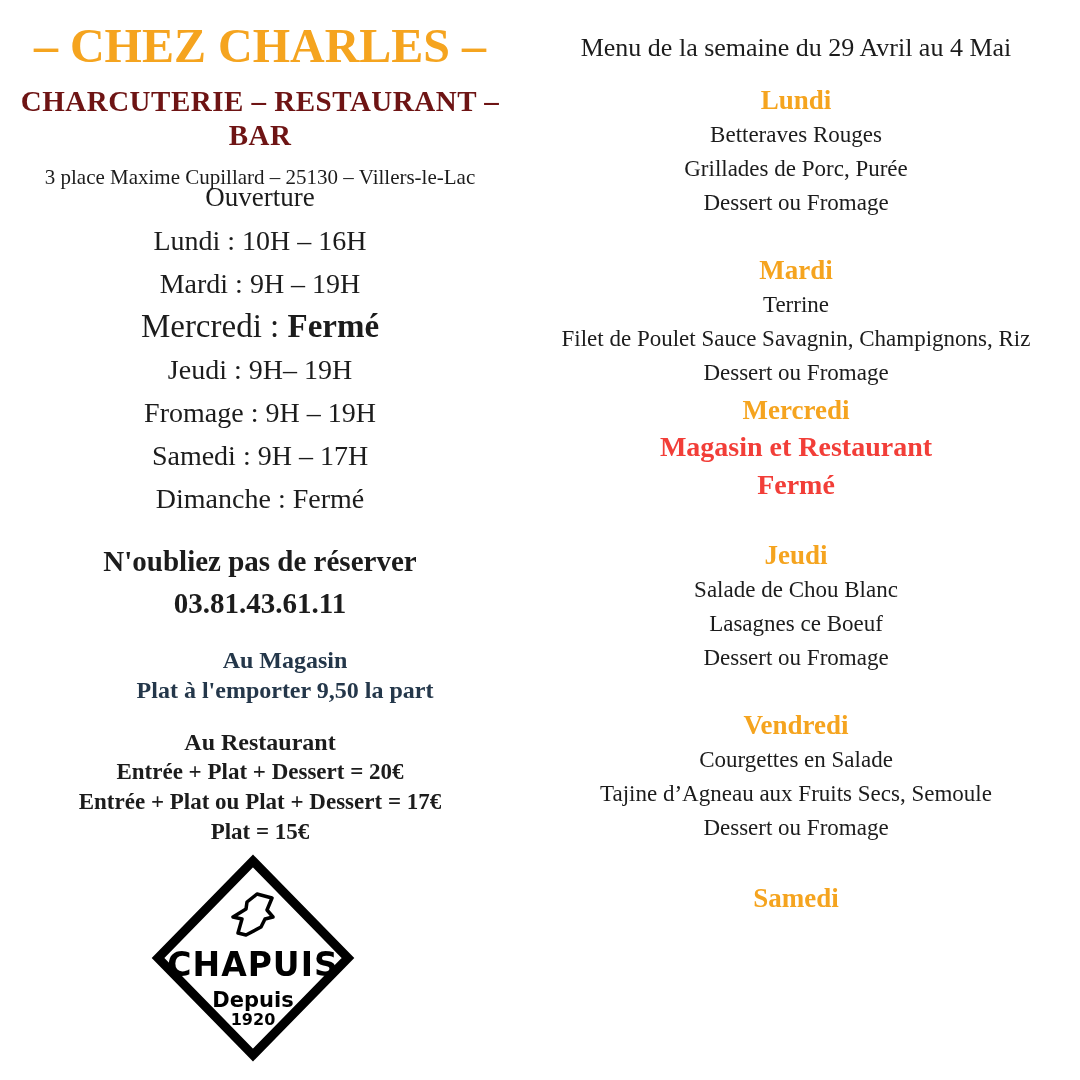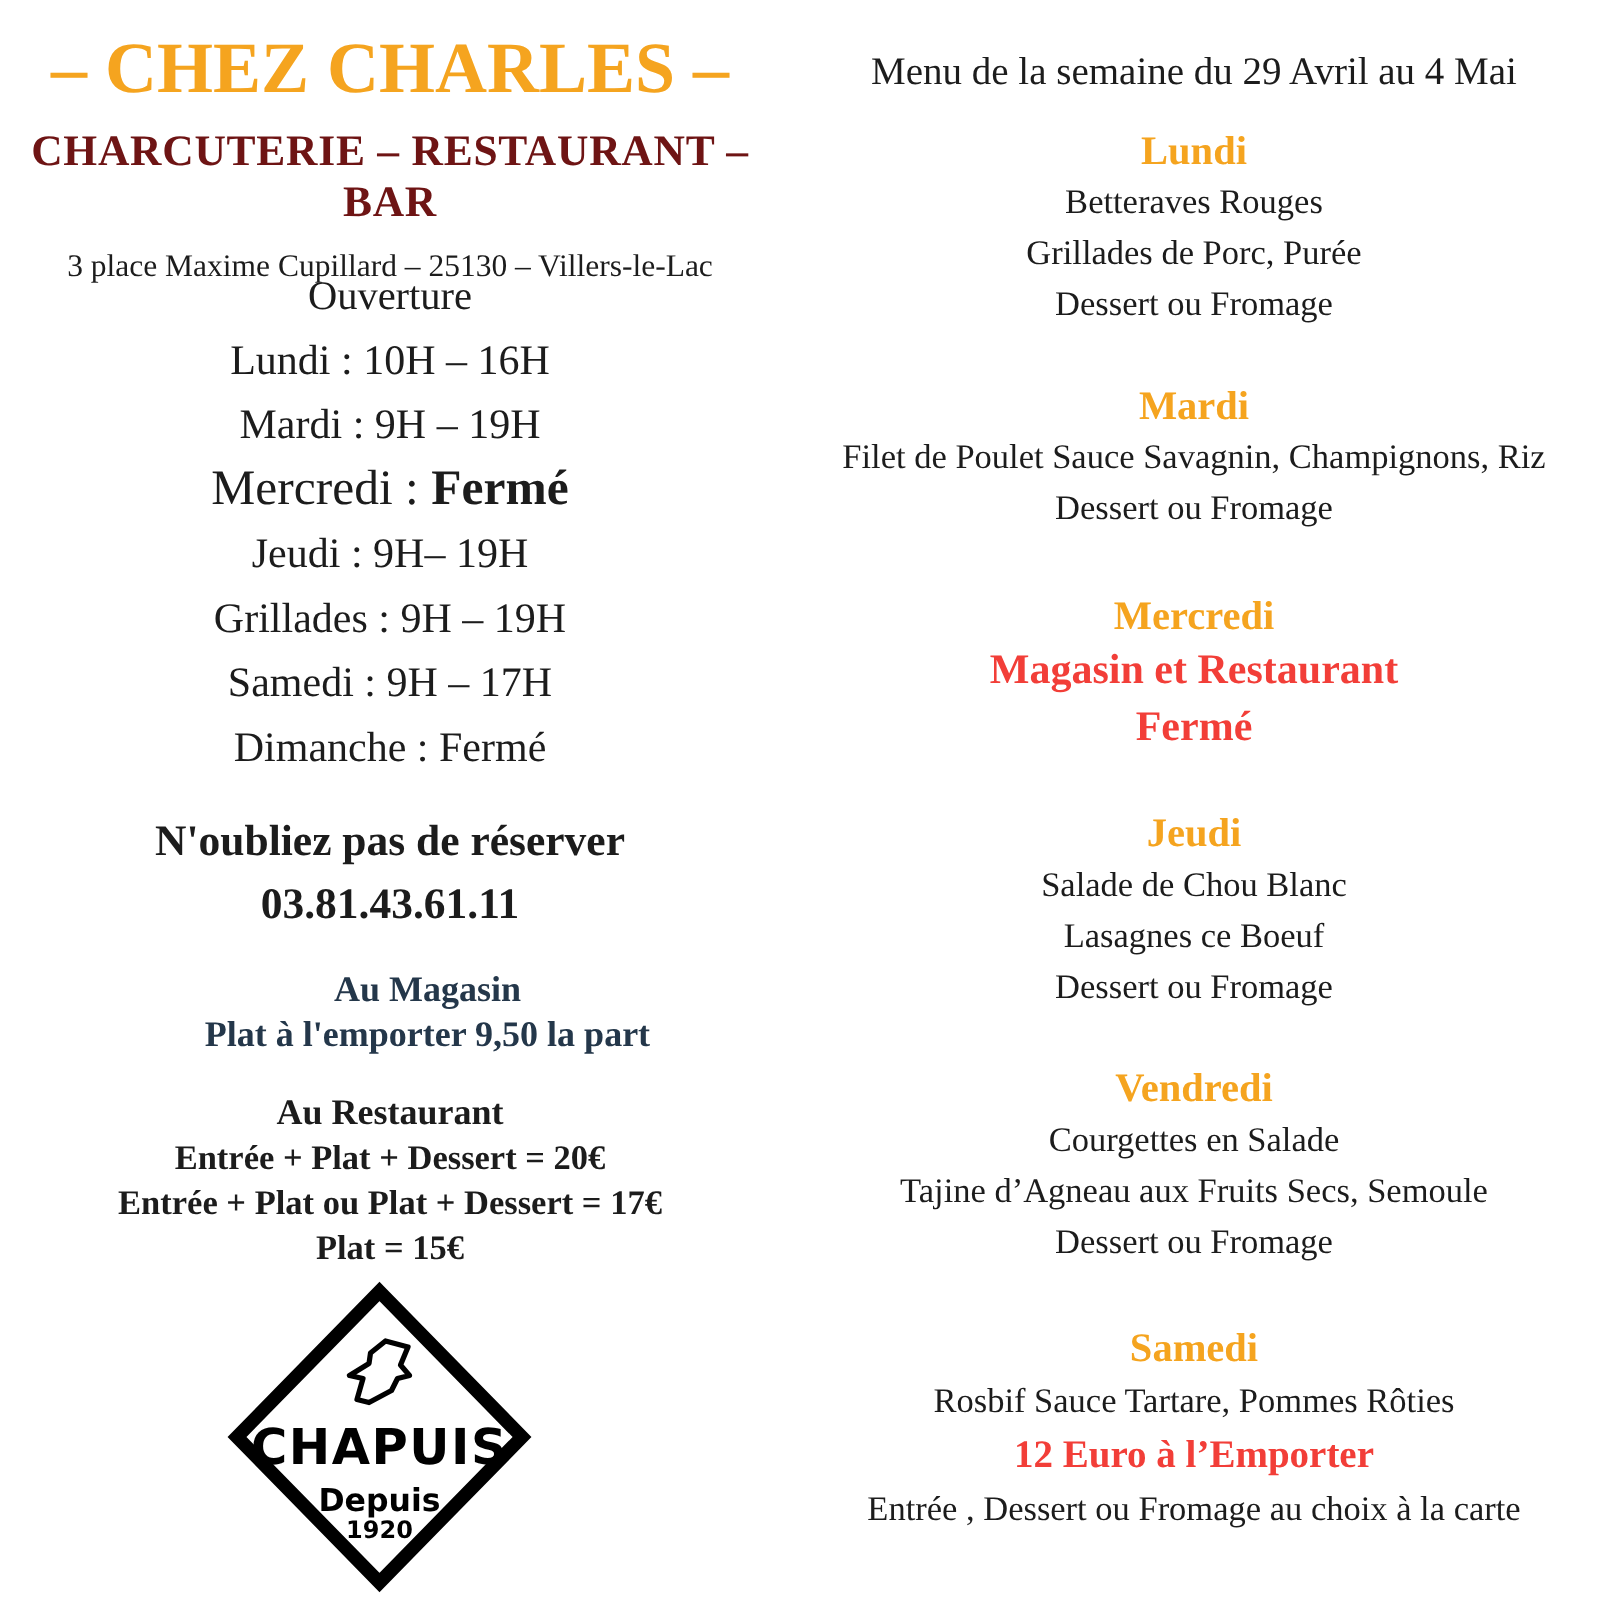--- a/index.html
+++ b/index.html
@@ -57,21 +57,21 @@
   <div class="brand-sub">CHARCUTERIE – RESTAURANT – BAR</div>
   <div class="brand-addr">3 place Maxime Cupillard – 25130 – Villers-le-Lac</div>
 </div>
 
 <div class="abs col-left hours" style="top:176px">
   <div class="hours-title">Ouverture</div>
   <div>Lundi : 10H – 16H</div>
   <div>Mardi : 9H – 19H</div>
   <div class="big-line"><span>Mercredi : </span><span class="closed">Fermé</span></div>
   <div>Jeudi : 9H– 19H</div>
-  <div>Grillades : 9H – 19H</div>
+  <div>Fromage : 9H – 19H</div>
   <div>Samedi : 9H – 17H</div>
   <div>Dimanche : Fermé</div>
 </div>
 
 <div class="abs col-left reserve" style="top:540px">
   <div>N'oubliez pas de réserver</div>
   <div>03.81.43.61.11</div>
 </div>
 
 <div class="abs col-left shop" style="top:645px">
@@ -103,20 +103,21 @@
   <div class="day-items">
     <div>Betteraves Rouges</div>
     <div>Grillades de Porc, Purée</div>
     <div>Dessert ou Fromage</div>
   </div>
 </div>
 
 <div class="abs col-right" style="top:252px">
   <div class="day-heading">Mardi</div>
   <div class="day-items">
+    <div>Terrine</div>
     <div>Filet de Poulet Sauce Savagnin, Champignons, Riz</div>
     <div>Dessert ou Fromage</div>
   </div>
 </div>
 
 <div class="abs col-right" style="top:392px">
   <div class="day-heading">Mercredi</div>
   <div class="red-lines">
     <div>Magasin et Restaurant</div>
     <div>Fermé</div>
@@ -136,18 +137,13 @@
   <div class="day-heading">Vendredi</div>
   <div class="day-items">
     <div>Courgettes en Salade</div>
     <div>Tajine d’Agneau aux Fruits Secs, Semoule</div>
     <div>Dessert ou Fromage</div>
   </div>
 </div>
 
 <div class="abs col-right" style="top:880px">
   <div class="day-heading">Samedi</div>
-  <div class="day-items tight36">
-    <div>Rosbif Sauce Tartare, Pommes Rôties</div>
-    <div class="red-item">12 Euro à l’Emporter</div>
-    <div>Entrée , Dessert ou Fromage au choix à la carte</div>
-  </div>
 </div>
 
 </body></html>

